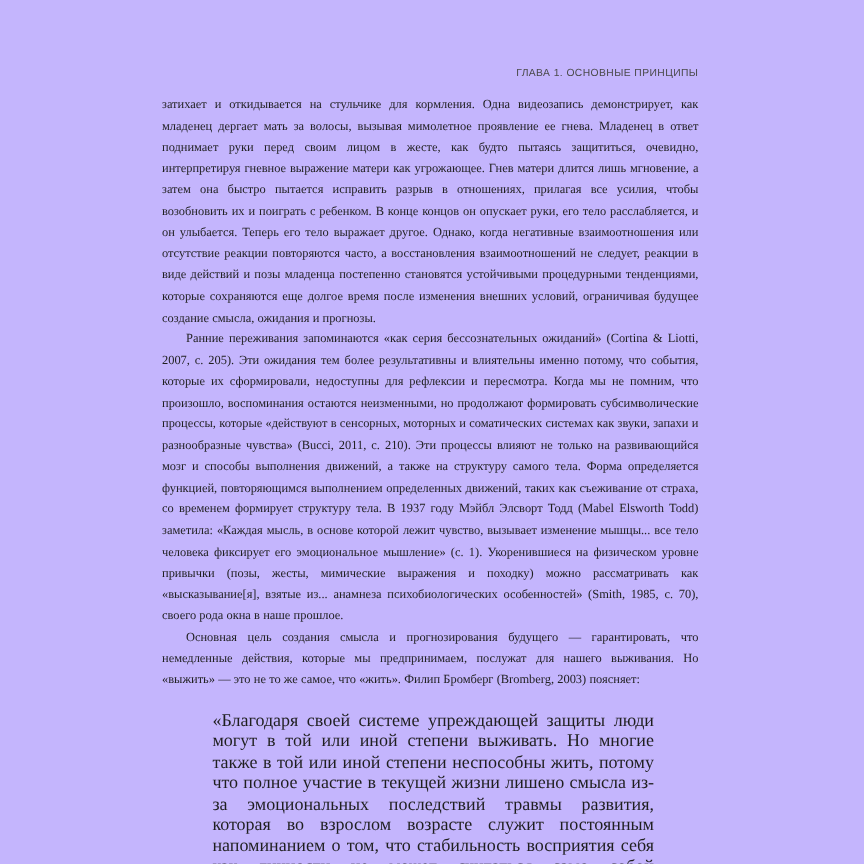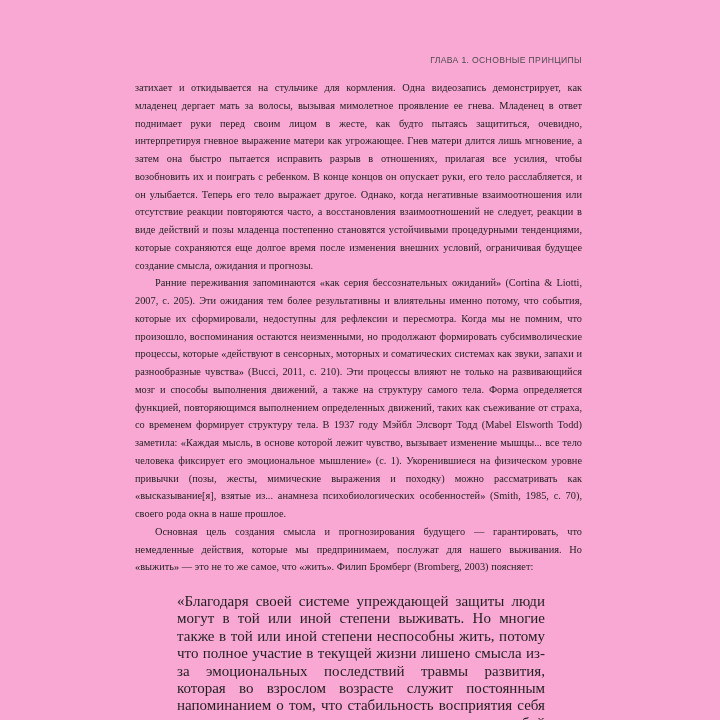--- a/index.html
+++ b/index.html
@@ -12,21 +12,21 @@
     background: #ffffff;
     font-family: "Liberation Serif", "DejaVu Serif", serif;
     color: #1c1c1c;
     overflow: hidden;
   }
 
   .page {
     position: relative;
     width: 720px;
     height: 720px;
-    background: #f9a8d4;
+    background: #c4b5fd;
     box-sizing: border-box;
   }
 
   
   .running-header {
     position: absolute;
     top: 55px;
     left: 135px;
     width: 447px;
     text-align: right;

